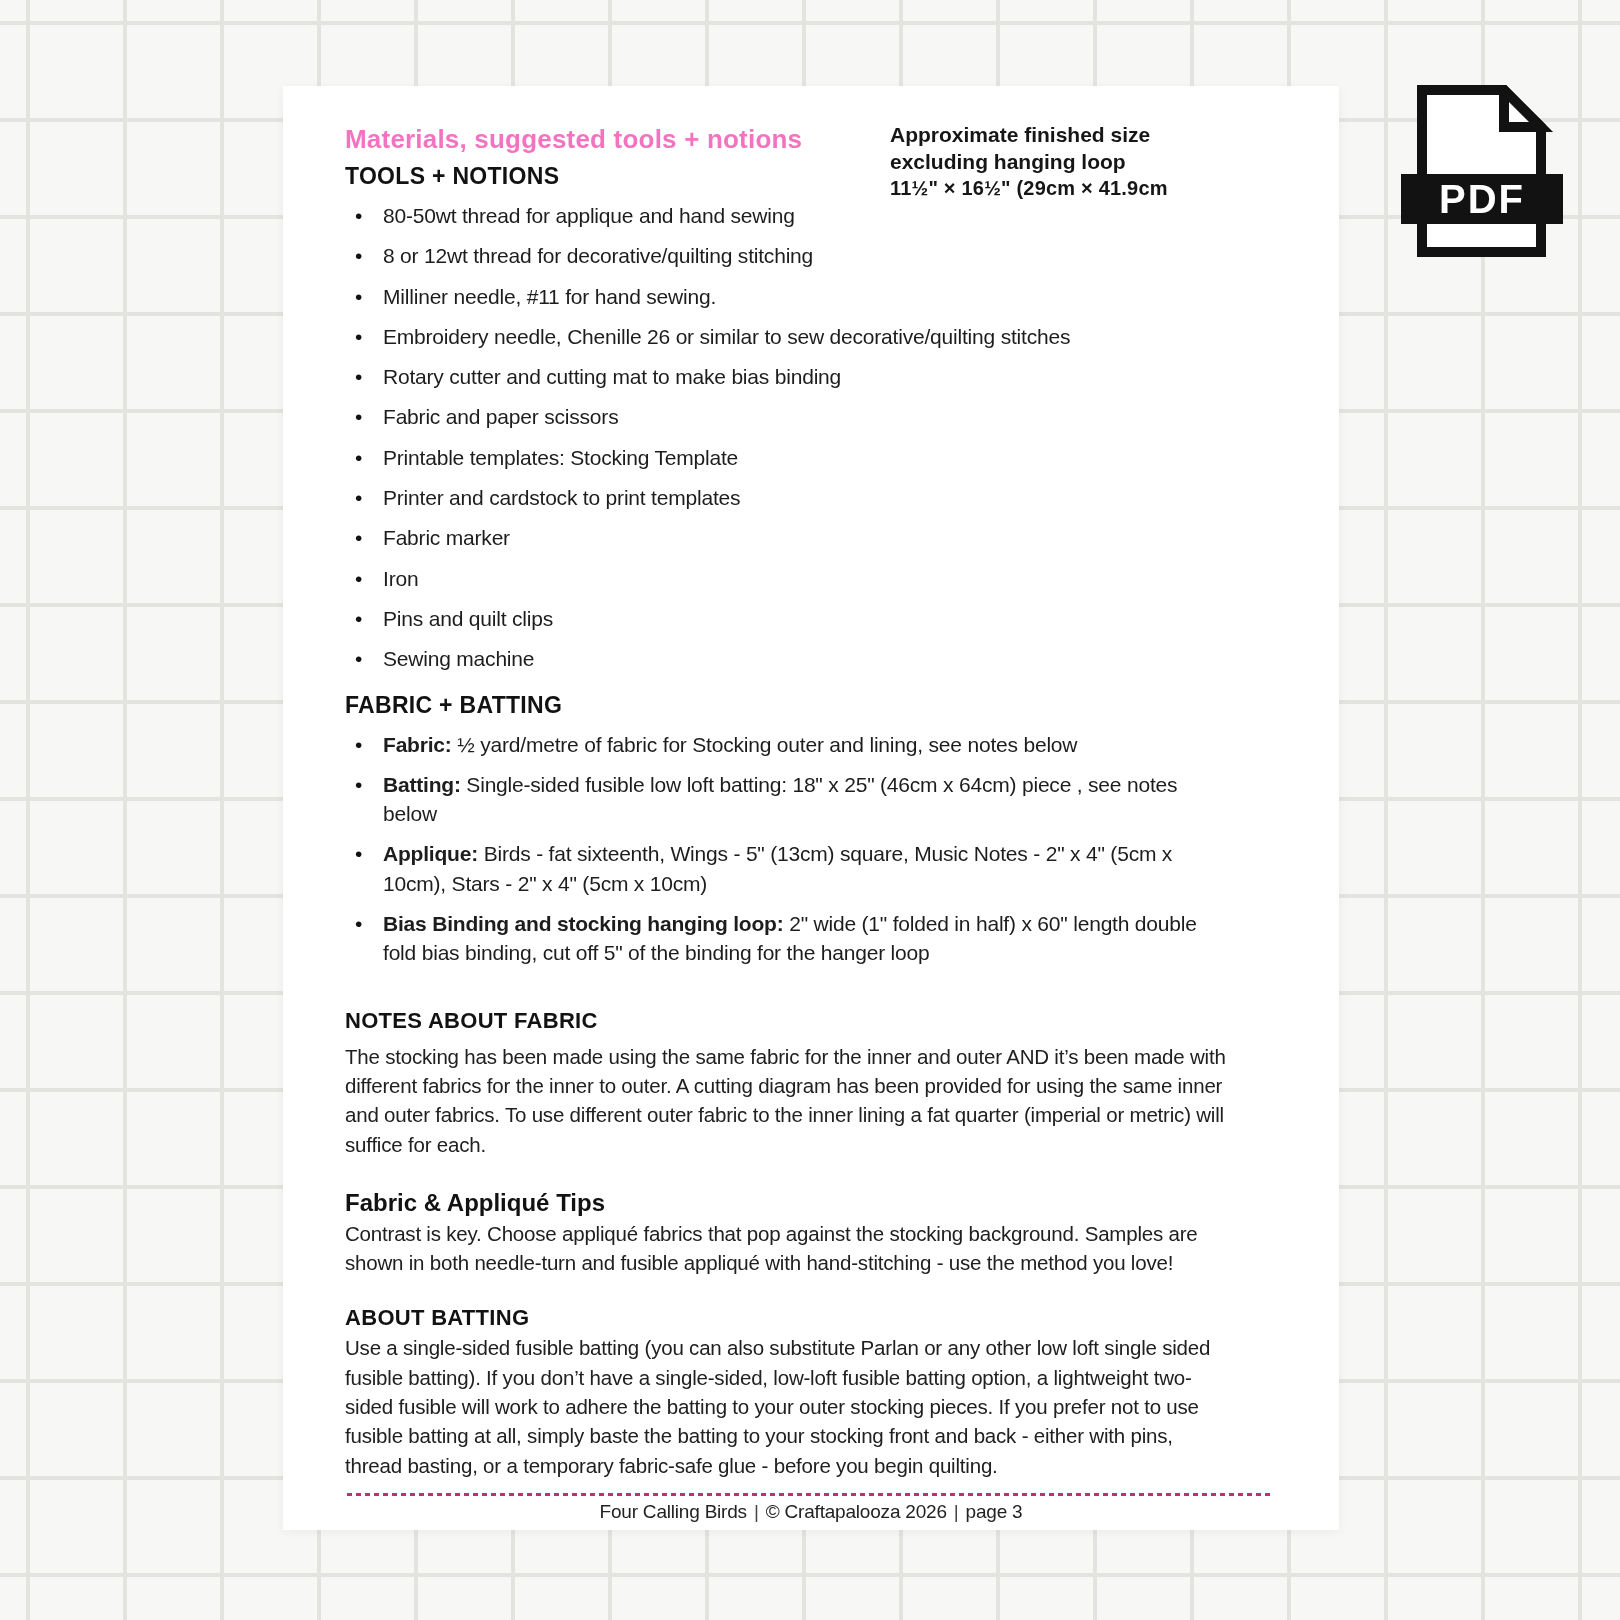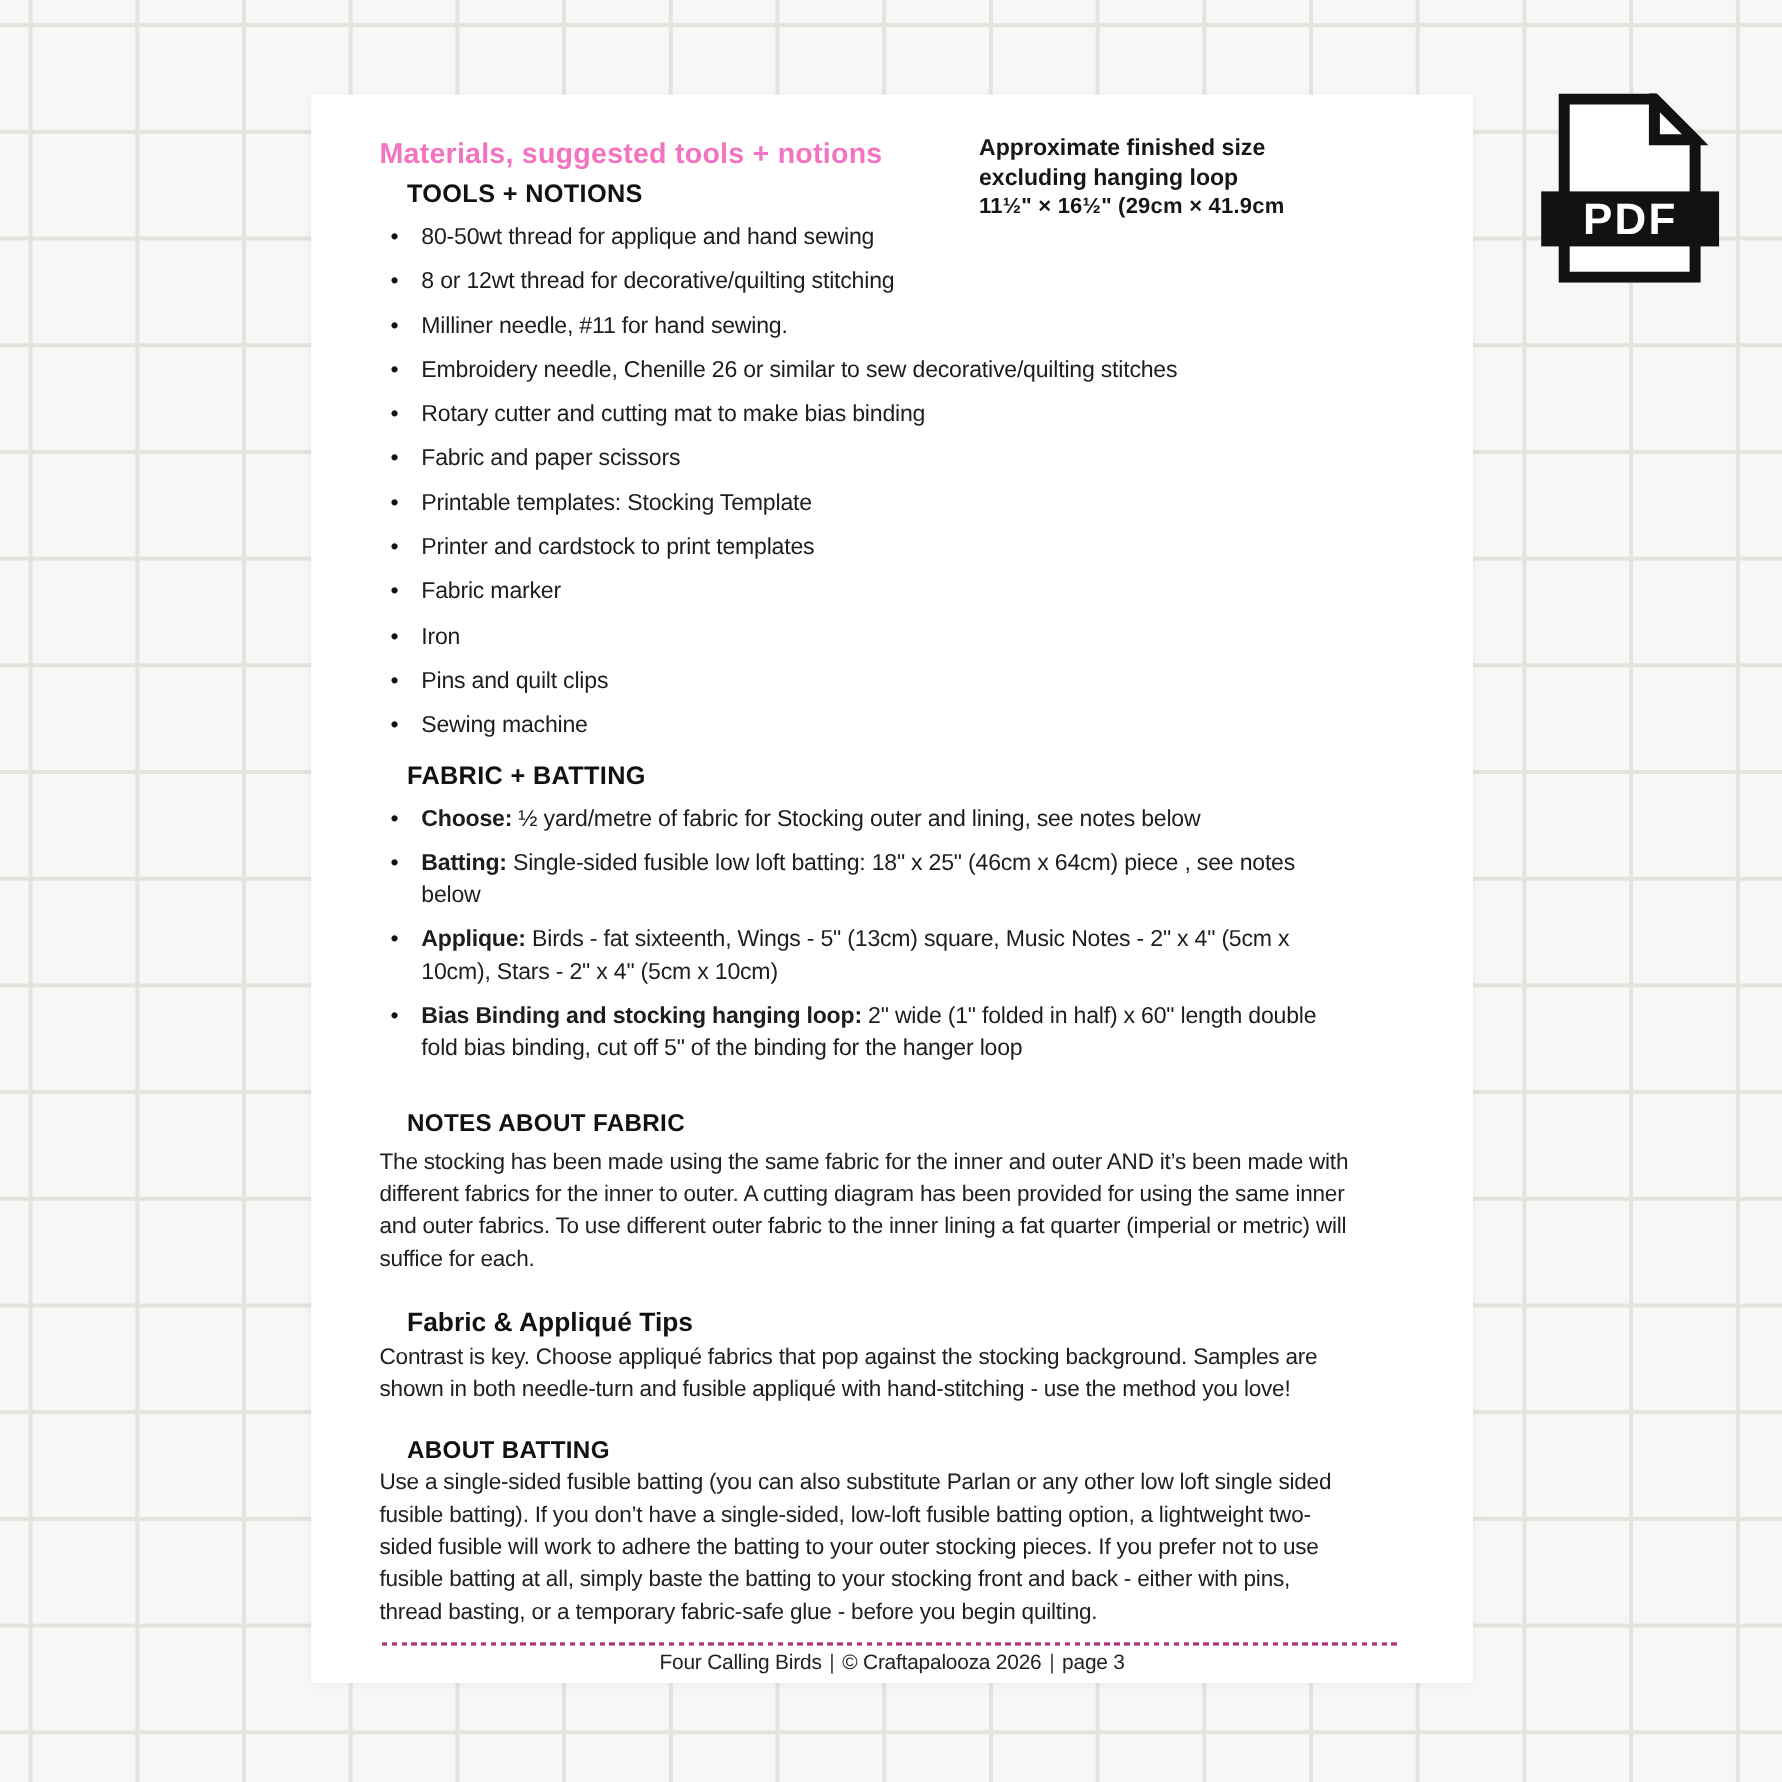--- a/index.html
+++ b/index.html
@@ -28,21 +28,20 @@
     font-weight: bold;
     color: #f473c1;
     letter-spacing: 0.2px;
     margin: 0 0 8px 0;
   }
   h2.section-heading {
     font-size: 23px;
     font-weight: bold;
     color: #121212;
     letter-spacing: 0.3px;
-    margin-left: 25px;
   }
   h2.h-tools { margin-top: 4px; }
   h2.h-fabric { margin-top: 18px; }
   h2.h-notes { margin-top: 40px; font-size: 22px; }
   h2.h-tips { margin-top: 30px; font-size: 24px; letter-spacing: 0; }
   h2.h-batting { margin-top: 28px; font-size: 22px; }
   ul.bullet-list {
     list-style: none;
     margin-top: 7px;
     font-size: 21px;
@@ -132,21 +131,21 @@
       <li>Printable templates: Stocking Template</li>
       <li>Printer and cardstock to print templates</li>
       <li>Fabric marker</li>
       <li>Iron</li>
       <li>Pins and quilt clips</li>
       <li>Sewing machine</li>
     </ul>
 
   <h2 class="section-heading h-fabric">FABRIC + BATTING</h2>
   <ul class="bullet-list">
-      <li><b>Choose:</b> ½ yard/metre of fabric for Stocking outer and lining, see notes below</li>
+      <li><b>Fabric:</b> ½ yard/metre of fabric for Stocking outer and lining, see notes below</li>
       <li><b>Batting:</b> Single-sided fusible low loft batting: 18" x 25" (46cm x 64cm) piece , see notes below</li>
       <li><b>Applique:</b> Birds - fat sixteenth, Wings - 5" (13cm) square, Music Notes - 2" x 4" (5cm x 10cm), Stars - 2" x 4" (5cm x 10cm)</li>
       <li><b>Bias Binding and stocking hanging loop:</b> 2" wide (1" folded in half) x 60" length double fold bias binding, cut off 5" of the binding for the hanger loop</li>
     </ul>
 
   <h2 class="section-heading h-notes">NOTES ABOUT FABRIC</h2>
   <p class="body-text">The stocking has been made using the same fabric for the inner and outer AND it’s been made with different fabrics for the inner to outer. A cutting diagram has been provided for using the same inner and outer fabrics. To use different outer fabric to the inner lining a fat quarter (imperial or metric) will suffice for each.</p>
 
   <h2 class="section-heading h-tips">Fabric &amp; Appliqué Tips</h2>
   <p class="body-text tight">Contrast is key. Choose appliqué fabrics that pop against the stocking background. Samples are shown in both needle-turn and fusible appliqué with hand-stitching - use the method you love!</p>

